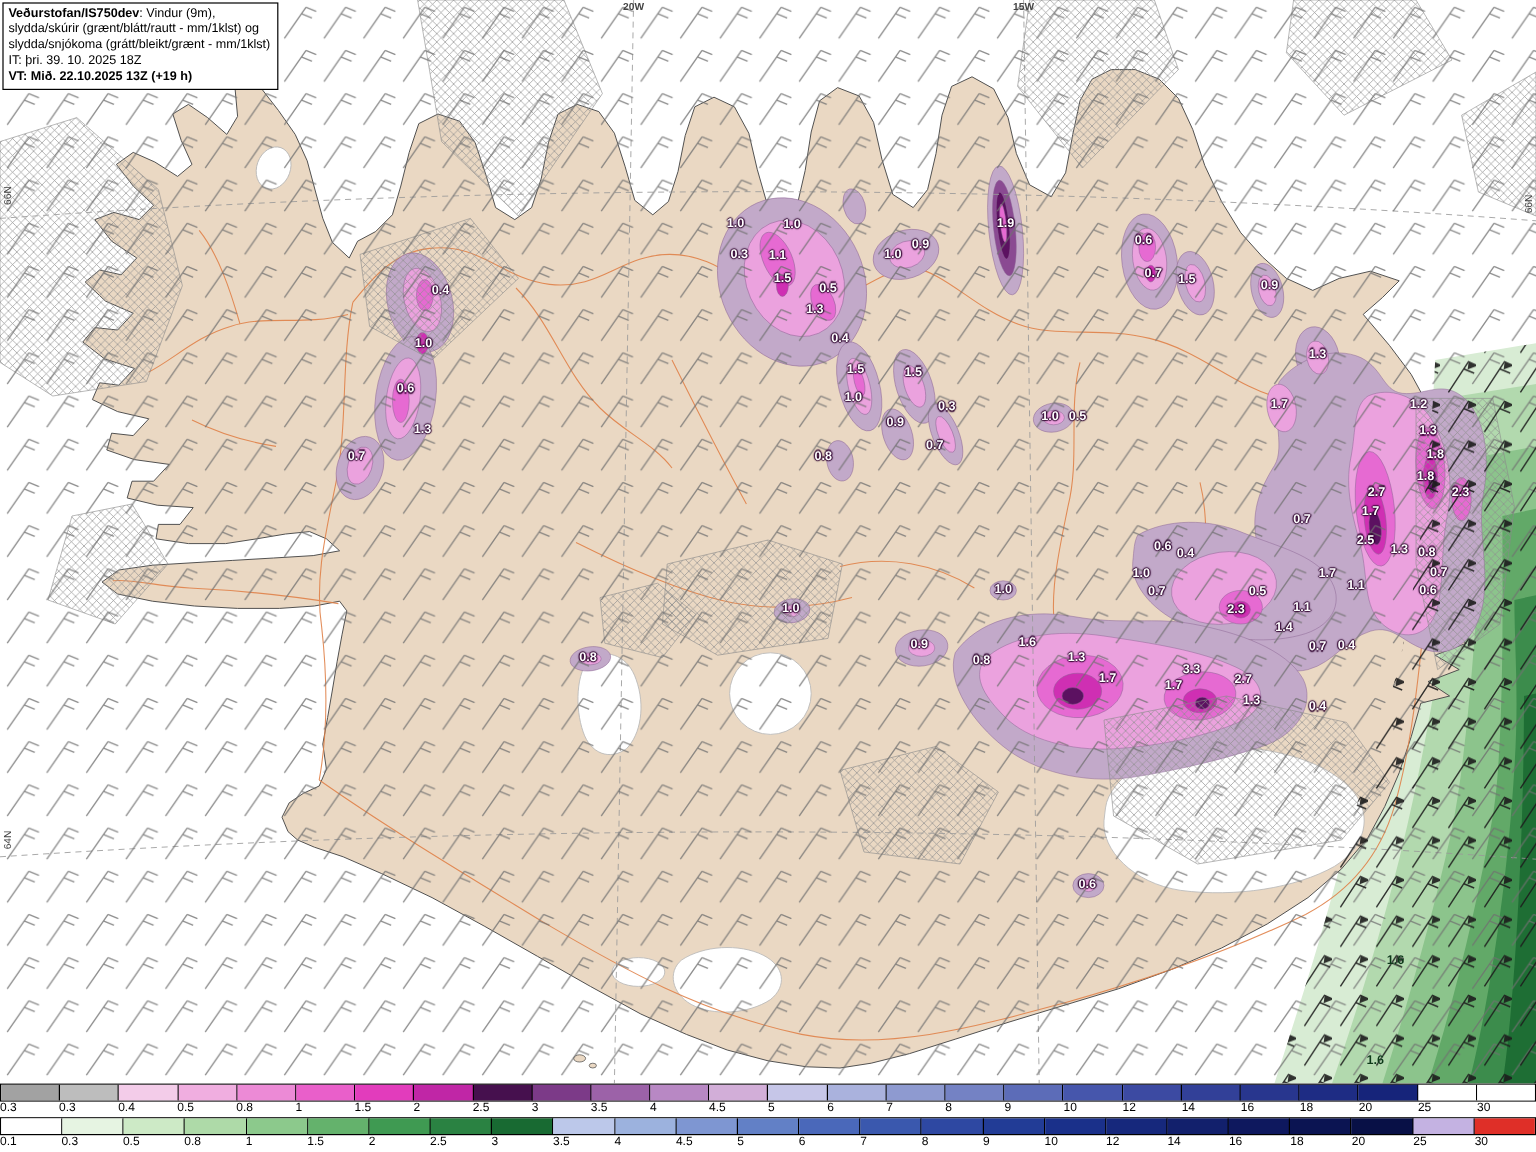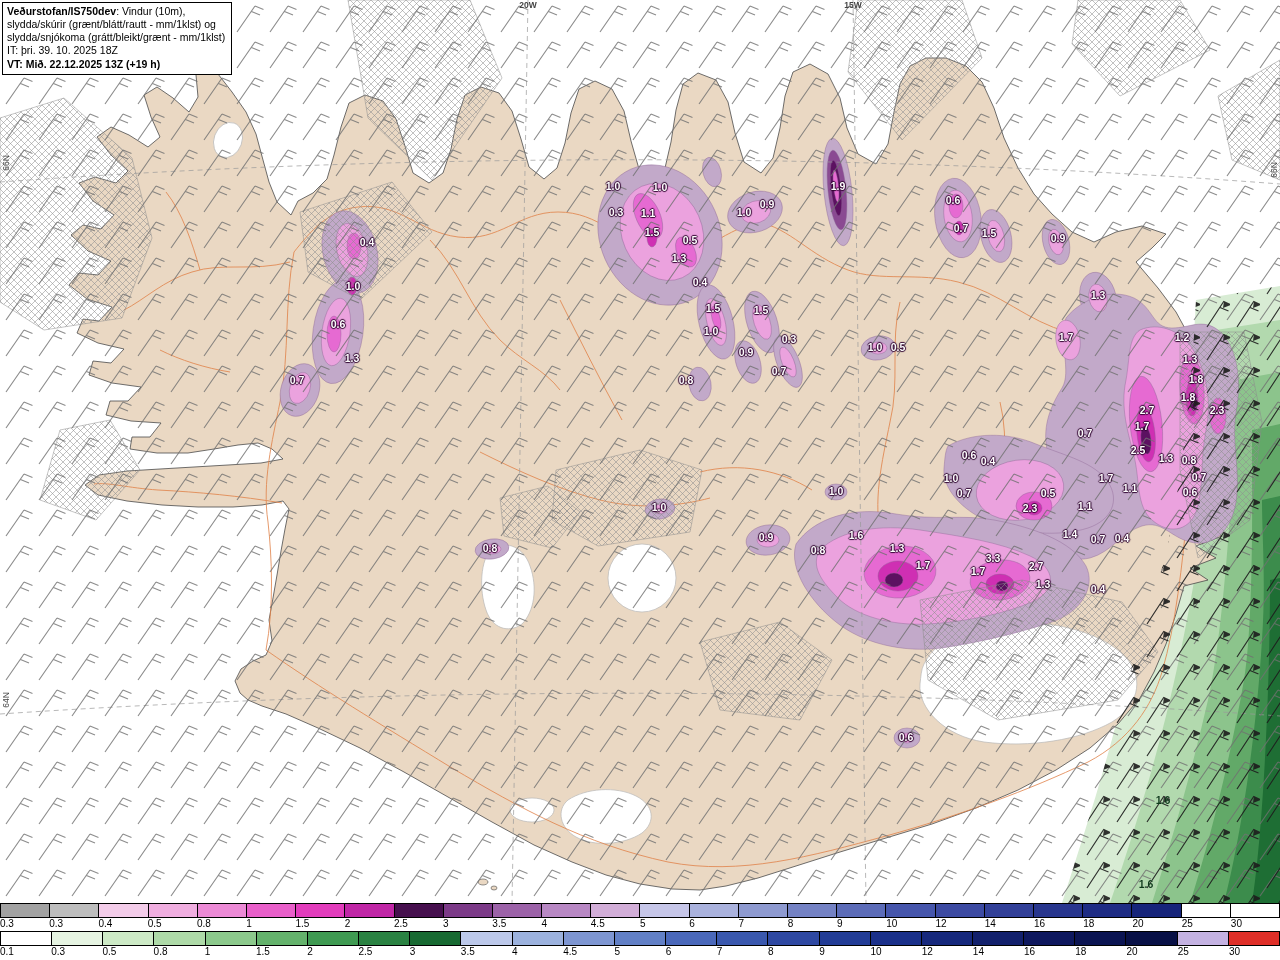--- a/index.html
+++ b/index.html
@@ -293,43 +293,43 @@
       <span class="plabel" style="left: 766px; top: 537px;">0.9</span>
       <span class="plabel" style="left: 659px; top: 507px;">1.0</span>
       <span class="plabel" style="left: 490px; top: 548px;">0.8</span>
       <span class="plabel" style="left: 818px; top: 550px;">0.8</span>
       <span class="plabel" style="left: 856px; top: 535px;">1.6</span>
       <span class="plabel" style="left: 897px; top: 548px;">1.3</span>
       <span class="plabel" style="left: 923px; top: 565px;">1.7</span>
       <span class="plabel" style="left: 993px; top: 558px;">3.3</span>
       <span class="plabel" style="left: 978px; top: 571px;">1.7</span>
       <span class="plabel" style="left: 1036px; top: 566px;">2.7</span>
-      <span class="plabel" style="left: 1070px; top: 534px;">1.4</span>
+      <span class="plabel" style="left: 1070px; top: 523px;">1.4</span>
       <span class="plabel" style="left: 1098px; top: 539px;">0.7</span>
       <span class="plabel" style="left: 1122px; top: 538px;">0.4</span>
       <span class="plabel" style="left: 1043px; top: 584px;">1.3</span>
       <span class="plabel" style="left: 1098px; top: 589px;">0.4</span>
       <span class="plabel" style="left: 906px; top: 737px;">0.6</span>
       <span class="plabel dark" style="left: 1163px; top: 800px;">1.6</span>
       <span class="plabel dark" style="left: 1146px; top: 884px;">1.6</span>
     </div>
   <div class="overlay">
       <span class="lonlab" style="left: 528px;">20W</span>
       <span class="lonlab" style="left: 853px;">15W</span>
       <span class="latlab" style="left: 6px; top: 163px;">66N</span>
       <span class="latlab" style="left: 1274px; top: 170px;">66N</span>
       <span class="latlab" style="left: 6px; top: 700px;">64N</span>
     </div>
 
   <div class="legend">
-    <div><span class="b">Veðurstofan/IS750dev</span><span>: Vindur (10m),</span></div>
+    <div><span class="b">Veðurstofan/IS750dev</span><span>: Vindur (9m),</span></div>
     <div>slydda/skúrir (grænt/blátt/rautt - mm/1klst) og</div>
     <div>slydda/snjókoma (grátt/bleikt/grænt - mm/1klst)</div>
     <div>IT: þri. 39. 10. 2025 18Z</div>
-    <div class="b">VT: Mið. 22.12.2025 13Z (+19 h)</div>
+    <div class="b">VT: Mið. 22.10.2025 13Z (+19 h)</div>
   </div>
 </div>
 
 <div class="colorbars">
   <div>
       <div class="cells">
         <div class="cell" style="background: rgb(162, 162, 162);"></div>
         <div class="cell" style="background: rgb(189, 189, 189);"></div>
         <div class="cell" style="background: rgb(243, 204, 233);"></div>
         <div class="cell" style="background: rgb(240, 174, 224);"></div>

